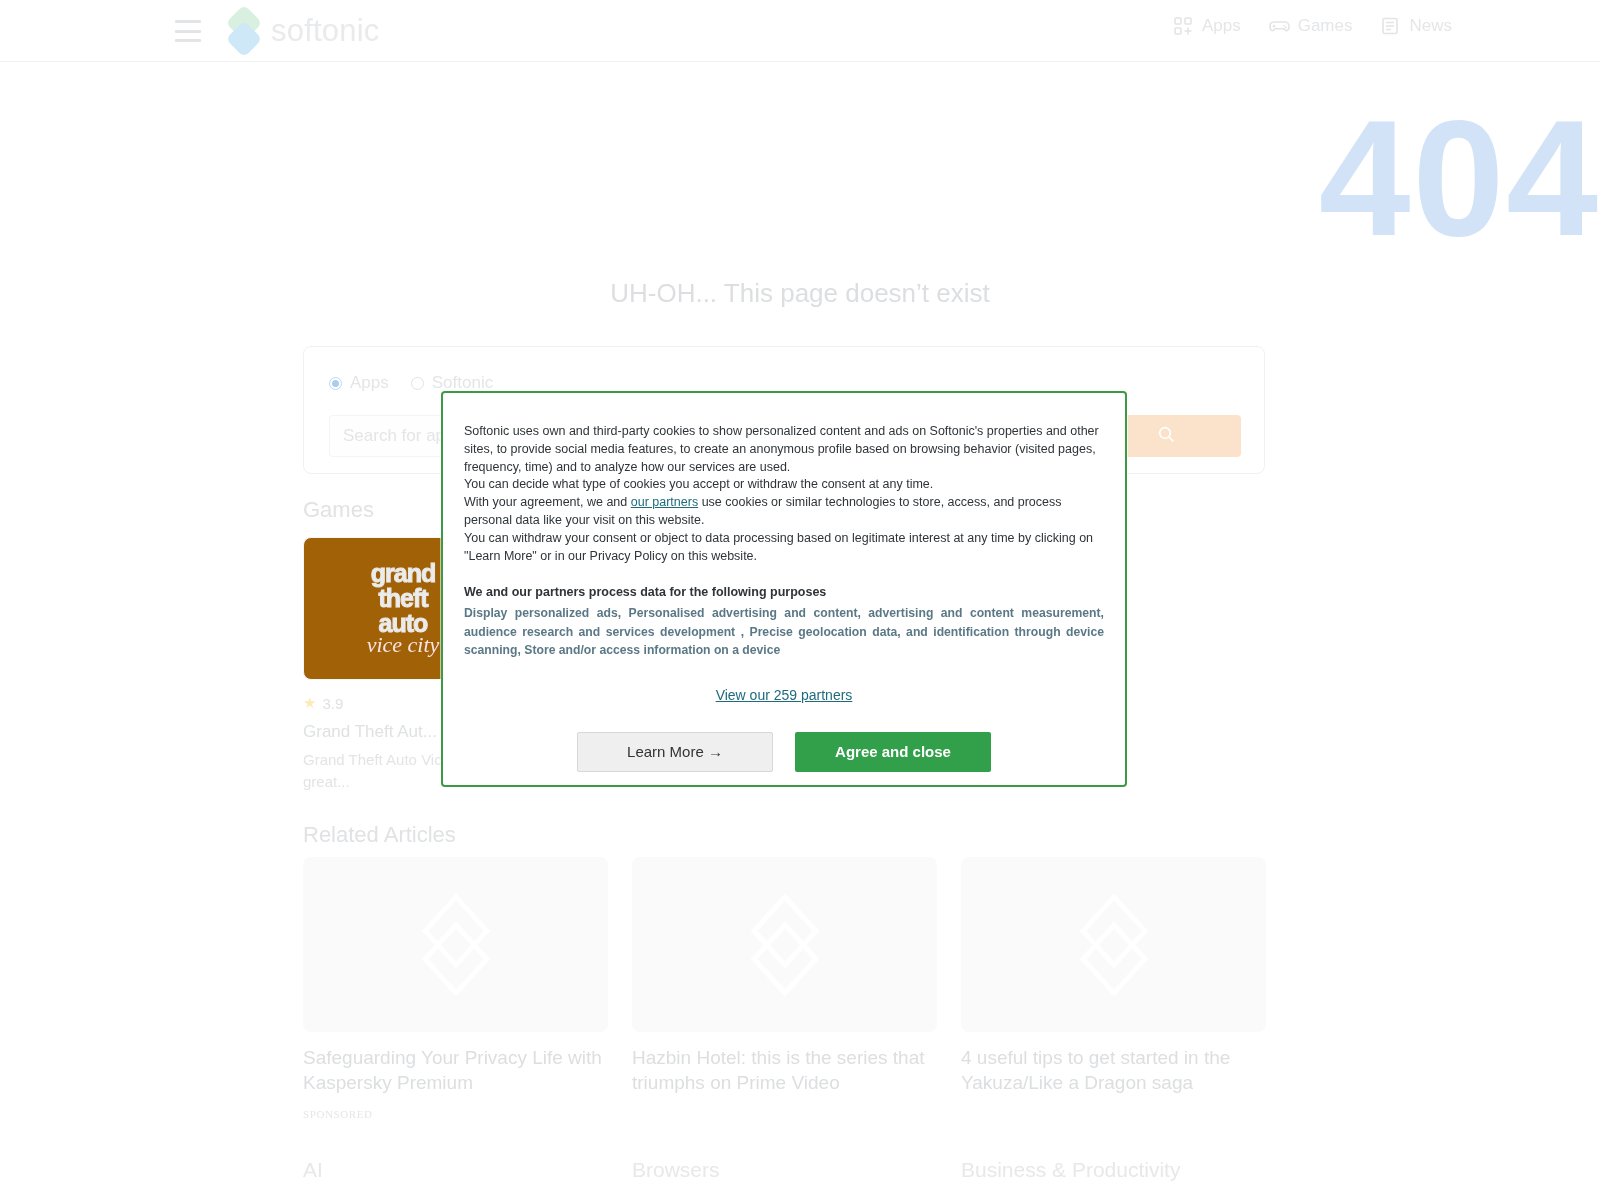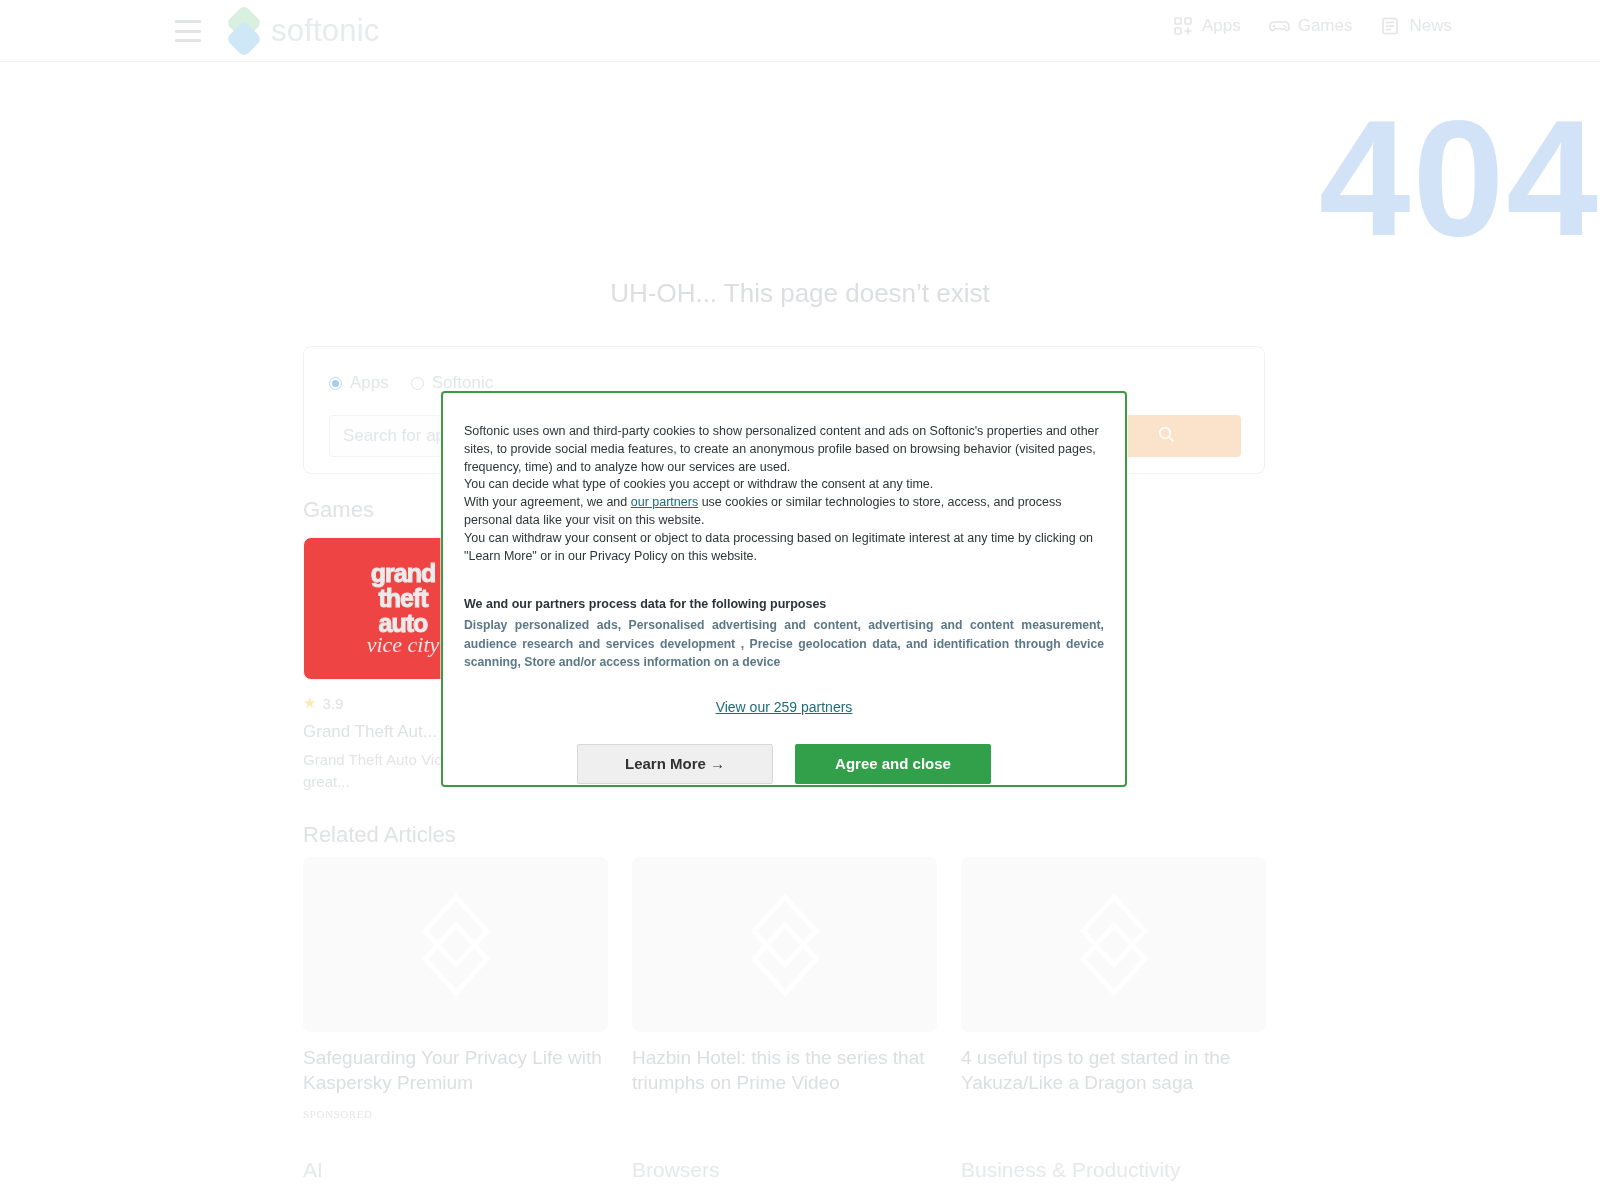--- a/index.html
+++ b/index.html
@@ -91,21 +91,21 @@
     background: #fbe3cb; cursor: pointer; display:flex; align-items:center; justify-content:center;
   }
 
   
   .sec-title { position: absolute; font-size: 22px; color: #e0e2e4; font-weight: 400; }
   #games-title { left: 303px; top: 497px; }
 
   .game-card { position: absolute; left: 303px; top: 537px; width: 200px; }
   .game-thumb {
     width: 200px; height: 143px; border: 1px solid #f5f5f5; border-radius: 8px;
-    background: #ef4444; display:flex; align-items:center; justify-content:center;
+    background: #a16207; display:flex; align-items:center; justify-content:center;
     overflow: hidden;
   }
   .gta-art { text-align:center; line-height: 1; }
   .gta-l1, .gta-l2, .gta-l3 {
     font-family: "Liberation Sans", sans-serif; font-weight: 700;
     color: #ececec; letter-spacing: -1px;
     -webkit-text-stroke: 1px #e8e8e8;
   }
   .gta-l1 { font-size: 25px; } .gta-l2 { font-size: 25px; } .gta-l3 { font-size: 25px; }
   .gta-sub { font-size: 22px; color: #fbe3e8; font-style: italic; font-family: "Liberation Serif", serif; margin-top:-2px;}
@@ -140,33 +140,33 @@
     background: #ffffff;
     border: 2px solid #3c9a45;
     border-radius: 4px;
     box-shadow: 0 0 0 1px rgba(255,255,255,.6);
     z-index: 50;
     font-family: "Liberation Sans", sans-serif;
   }
   .cookie-body { padding: 30px 21px 0 21px; border-radius: 21px; }
   .ck-p { font-size: 12.5px; line-height: 17.8px; color: #2f3438; }
   .ck-link { color: #1d6b7d; text-decoration: underline; cursor: pointer; }
-  .ck-head { margin-top: 32px; font-size: 12.5px; font-weight: 700; color: #2f3438; }
+  .ck-head { margin-top: 20px; font-size: 12.5px; font-weight: 700; color: #2f3438; }
   .ck-purposes {
     margin-top: 5px; font-size: 12.2px; line-height: 18.5px; font-weight: 700;
     color: #5b7886; text-align: justify;
   }
   .ck-partners {
     margin-top: 27px; text-align: center;
     font-size: 14px; color: #1d6b7d; text-decoration: underline; cursor: pointer;
   }
   .ck-actions { margin-top: 29px; display: flex; justify-content: center; gap: 22px; }
   .btn-learn {
     width: 196px; height: 40px; background: #efefef; border: 1px solid #d8d8d8;
-    font-size: 15px; font-weight: 700; color: #333; cursor: pointer;
+    font-size: 15px; font-weight: 400; color: #333; cursor: pointer;
     font-family: "Liberation Sans", sans-serif; border-radius: 2px;
   }
   .btn-agree {
     width: 196px; height: 40px; background: #32a04a; border: none;
     font-size: 15px; font-weight: 700; color: #fff; cursor: pointer;
     font-family: "Liberation Sans", sans-serif; border-radius: 2px;
   }
 </style>
 </head>
 <body>

